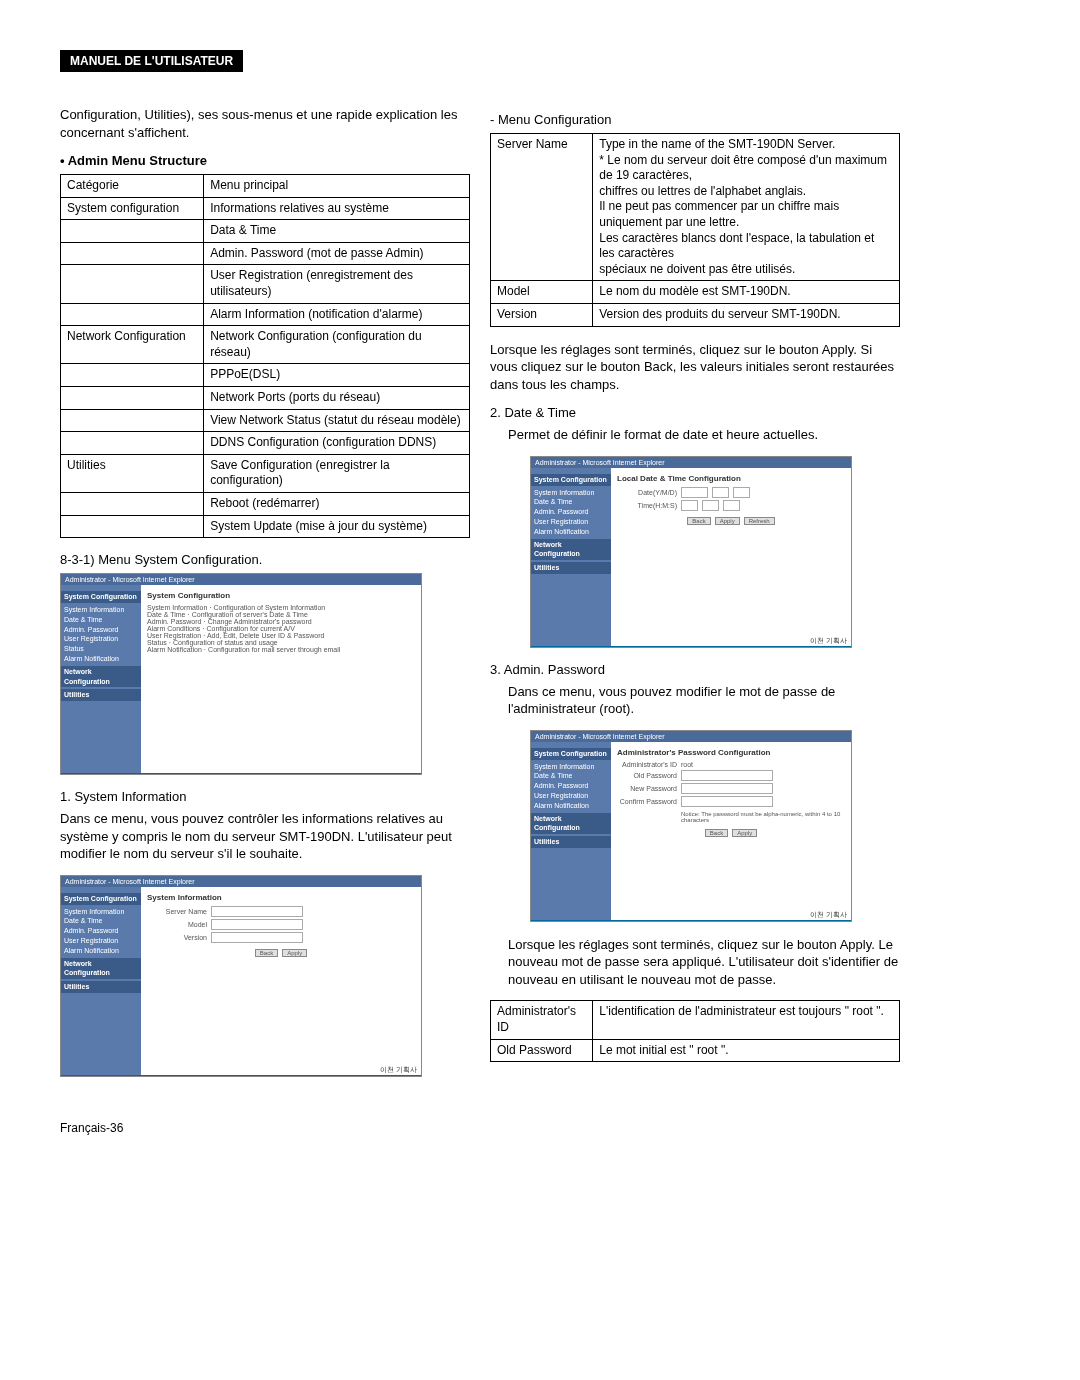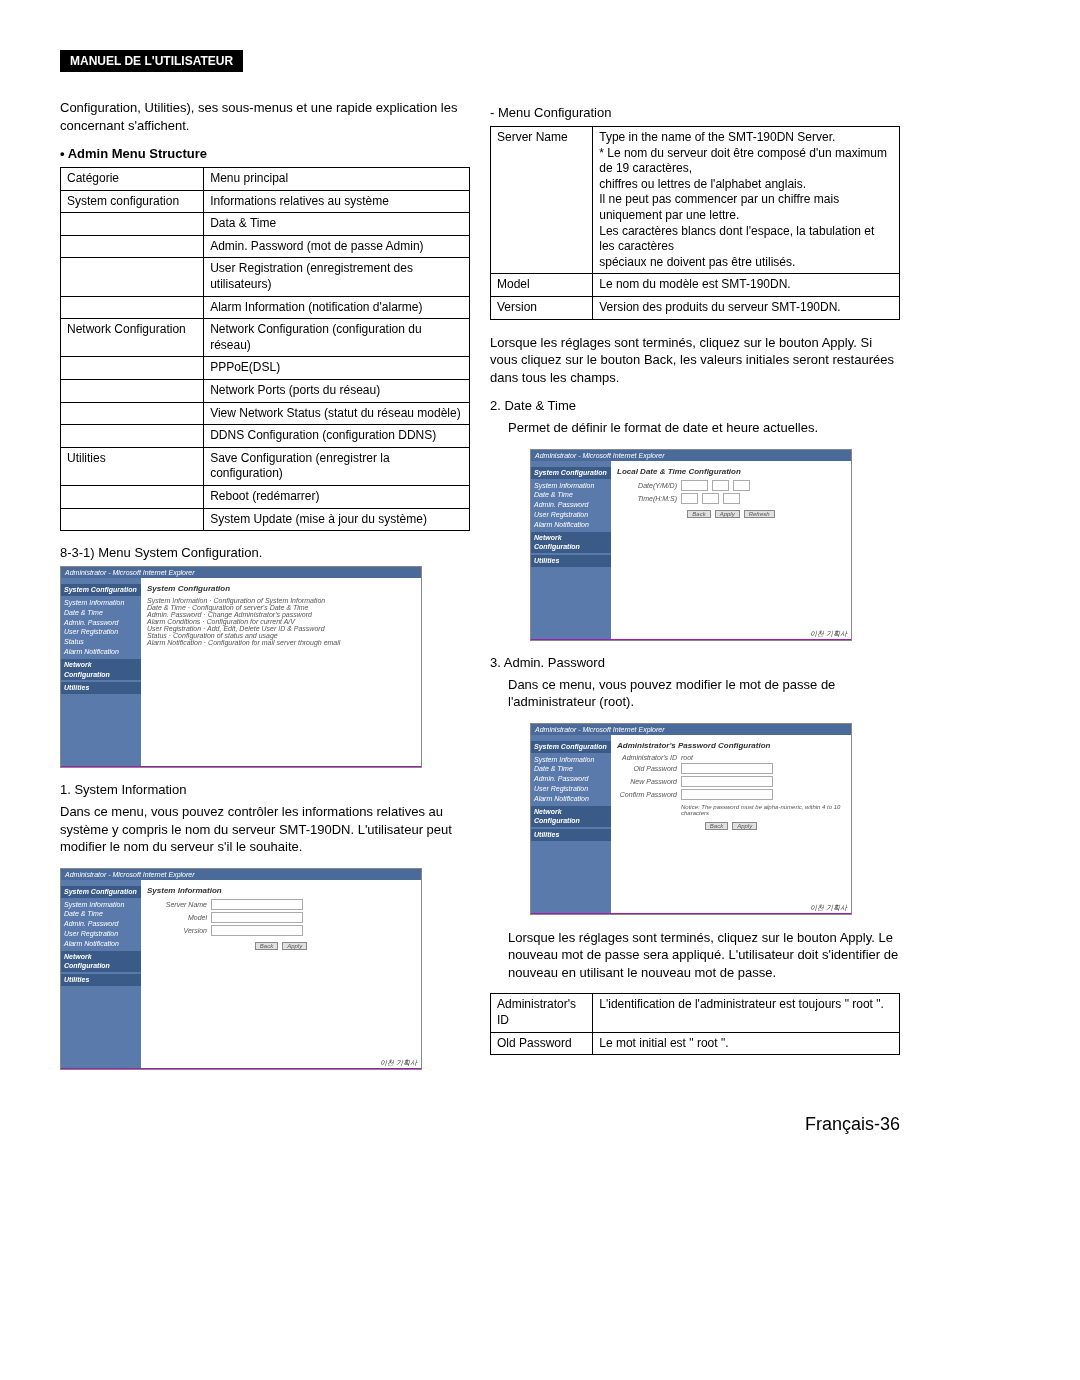--- a/index.html
+++ b/index.html
@@ -12,21 +12,21 @@
     box-sizing: border-box;
     background: #fff;
   }
   .header-bar {
     display: inline-block;
     background: #000;
     color: #fff;
     font-weight: bold;
     font-size: 12px;
     padding: 4px 10px;
-    margin-bottom: 23px;
+    margin-bottom: 30px;
   }
   .columns {
     display: flex;
     gap: 20px;
   }
   .col {
     flex: 1;
     min-width: 0;
   }
   p { margin: 4px 0 12px 0; line-height: 1.35; }
@@ -41,26 +41,25 @@
   table.grid td {
     border: 1px solid #000;
     padding: 3px 6px;
     vertical-align: top;
     line-height: 1.3;
   }
   .col1 { width: 35%; }
   .colA { width: 25%; }
   .screenshot-box {
     border: 1px solid #888;
-    background: #a21caf;
+    background: #0369a1;
     margin: 6px 0 14px 0;
     position: relative;
     font-size: 7px;
     color: #555;
-    font-style: italic;
   }
   .sb-medium { width: 360px; height: 200px; }
   .sb-center { width: 320px; height: 190px; margin-left: 40px; }
   .sb-title {
     background: #4a6a9a;
     color: #fff;
     padding: 2px 4px;
     font-size: 7px;
     white-space: nowrap;
     overflow: hidden;
@@ -81,21 +80,21 @@
     padding: 6px;
     box-sizing: border-box;
     position: relative;
   }
   .sb-main-title { font-weight: bold; color: #333; font-size: 8px; margin-bottom: 4px; }
   .sb-row { margin: 2px 0; display: flex; gap: 4px; align-items: center; }
   .sb-label { width: 60px; text-align: right; }
   .sb-input { border: 1px solid #aaa; background: #fff; height: 9px; flex: 1; max-width: 90px; }
   .sb-btn { border: 1px solid #888; background: #e0e0e0; padding: 0 4px; font-size: 6px; }
   .sb-footer { position: absolute; bottom: 0; right: 4px; font-size: 7px; color: #333;}
-  .page-num { text-align: right; margin-top: 30px; font-size: 18px; }
+  .page-num { text-align: left; margin-top: 30px; font-size: 12px; }
 </style>
 </head>
 <body>
 
 
 
 <div class="header-bar">MANUEL DE L'UTILISATEUR</div>
 
 <div class="columns">
 

